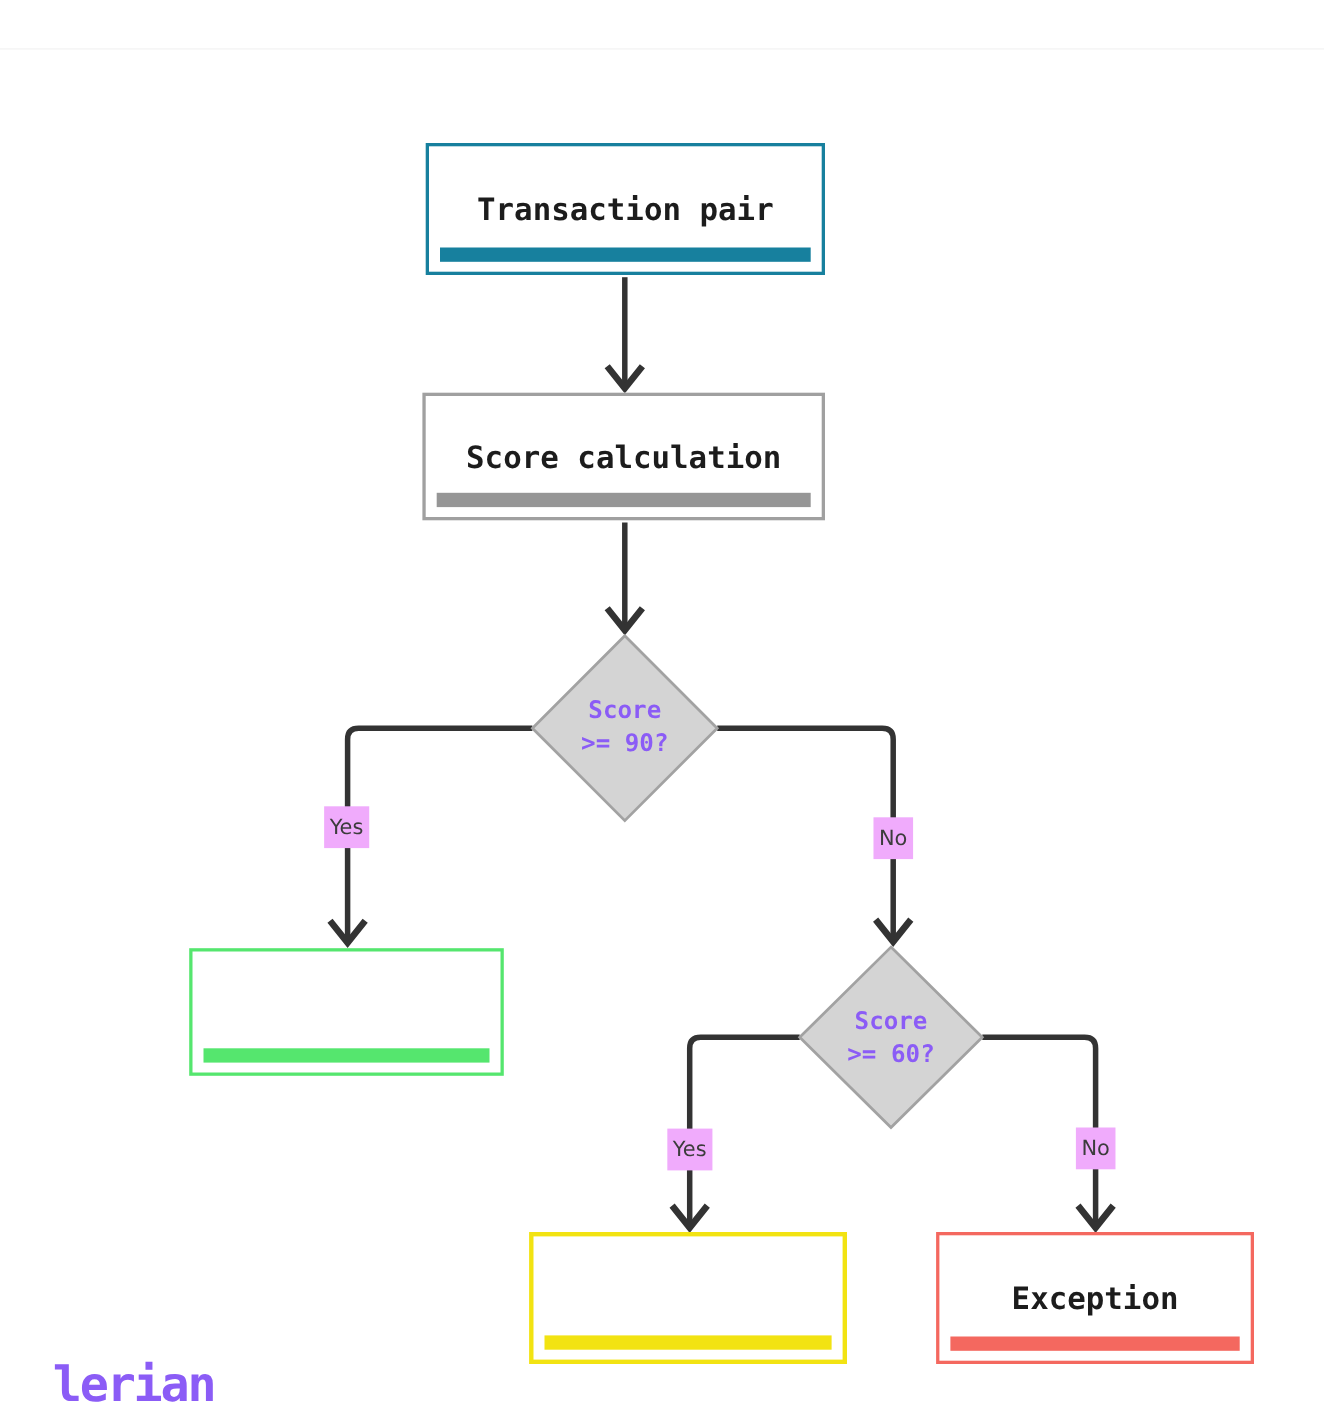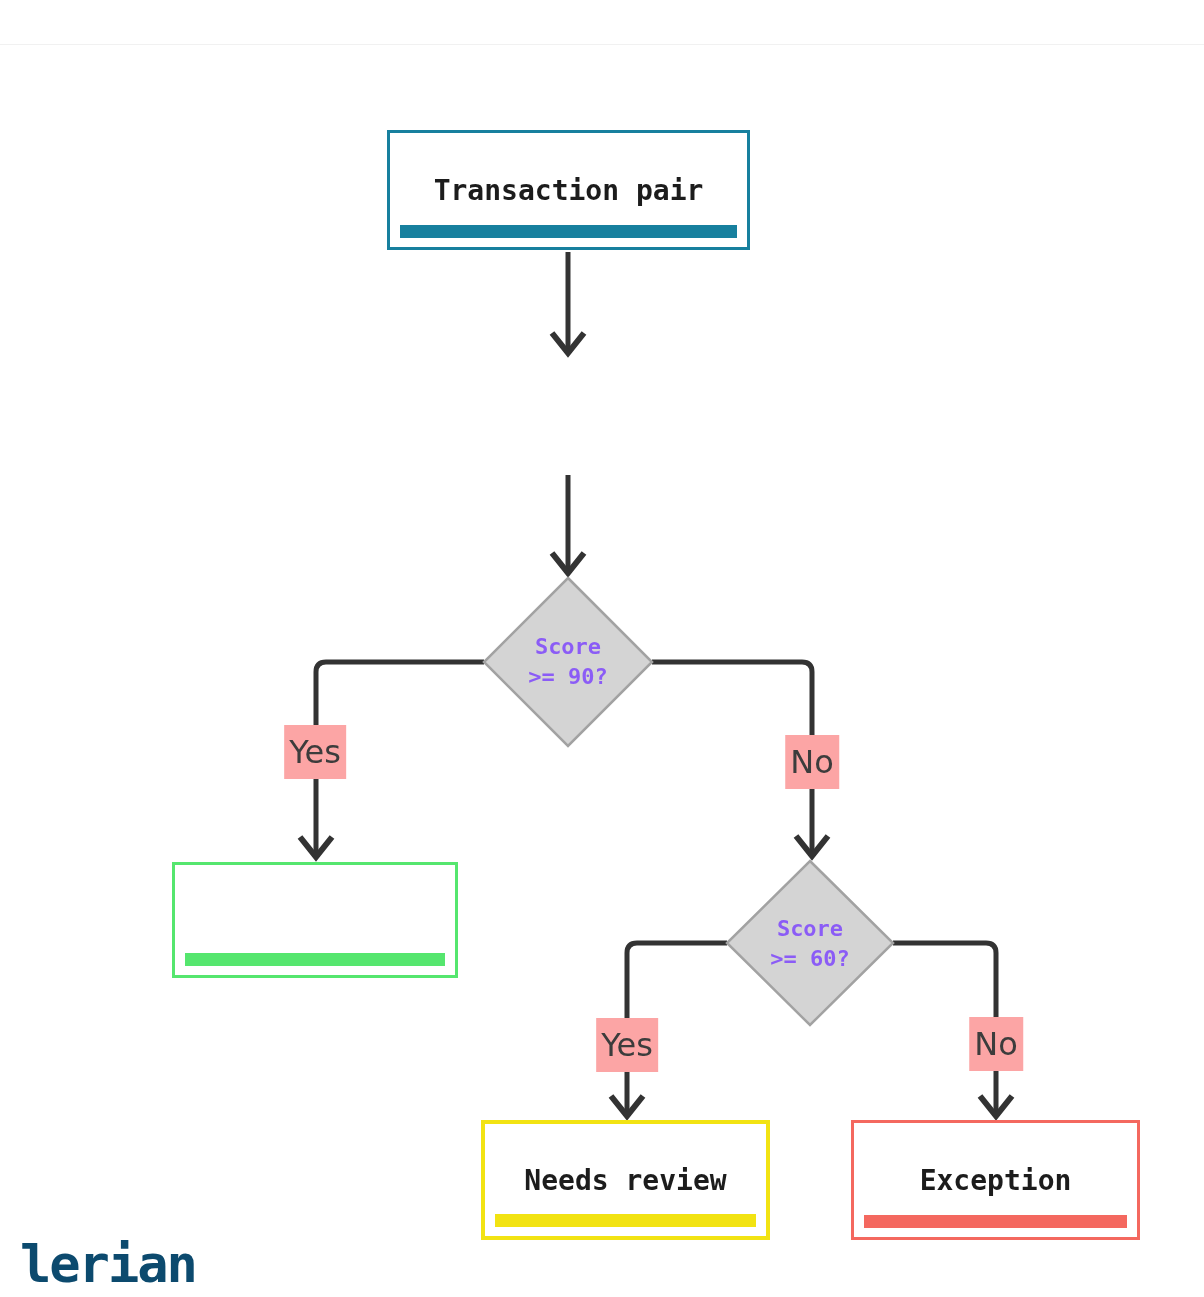--- a/index.html
+++ b/index.html
@@ -70,39 +70,39 @@
     font-size:22px;
     line-height:30px;
     color:#8b5cf6;
     white-space:nowrap;
   }
   #diamond-label-90{left:568px;top:622px;}
   #diamond-label-60{left:810px;top:904px;}
   .edge-label{
     position:absolute;
     transform:translate(-50%,-50%);
-    background:#fca5a5;
+    background:#f0abfc;
     padding:8px 5px;
     font-family:"DejaVu Sans",sans-serif;
-    font-size:32px;
+    font-size:19px;
     color:#3c3c3c;
     white-space:nowrap;
   }
   #edge-label-90-yes{left:315px;top:712px;}
   #edge-label-90-no{left:812px;top:722px;}
   #edge-label-60-yes{left:627px;top:1005px;}
   #edge-label-60-no{left:996px;top:1004px;}
   .brand-logo{
     position:absolute;
-    left:20px;top:1194px;
+    left:48px;top:1194px;
     font-family:"DejaVu Sans Mono",monospace;
     font-weight:bold;
-    font-size:52px;
+    font-size:44px;
     letter-spacing:-2px;
-    color:#0c4a6e;
+    color:#8b5cf6;
   }
 </style>
 </head>
 <body>
 
 <div class="canvas">
 
   <div class="top-hairline"></div>
 
   <svg class="connectors" width="1204" height="1297" viewBox="0 0 1204 1297">
@@ -127,27 +127,30 @@
 
     <polygon class="diamond-shape" points="568,538 652,622 568,706 484,622"></polygon>
     <polygon class="diamond-shape" points="810,821 893,903 810,985 727,903"></polygon>
   </svg>
 
   <div class="node" id="node-transaction-pair">
     <span class="node-label">Transaction pair</span>
     <span class="node-bar"></span>
   </div>
 
+  <div class="node" id="node-score-calculation">
+    <span class="node-label">Score calculation</span>
+    <span class="node-bar"></span>
+  </div>
 
   <div class="node" id="node-auto-approve">
     <span class="node-bar"></span>
   </div>
 
   <div class="node" id="node-needs-review">
-    <span class="node-label">Needs review</span>
     <span class="node-bar"></span>
   </div>
 
   <div class="node" id="node-exception">
     <span class="node-label">Exception</span>
     <span class="node-bar"></span>
   </div>
 
   <div class="diamond-label" id="diamond-label-90">
     <div>Score</div>

